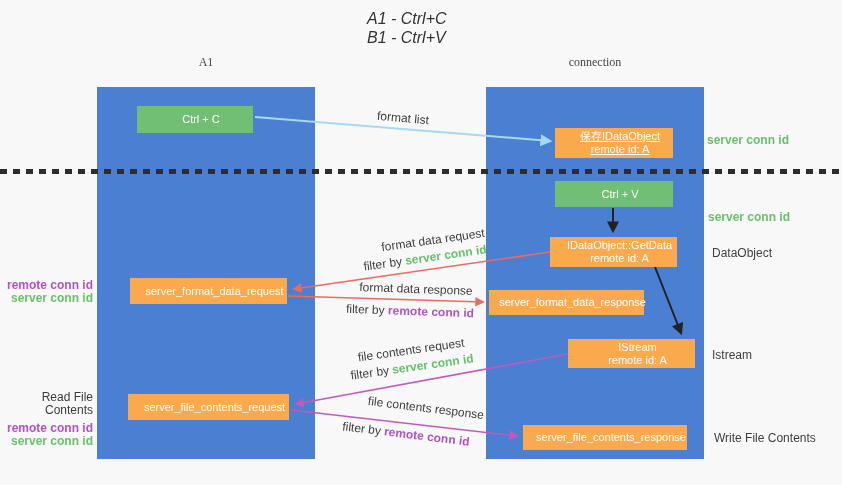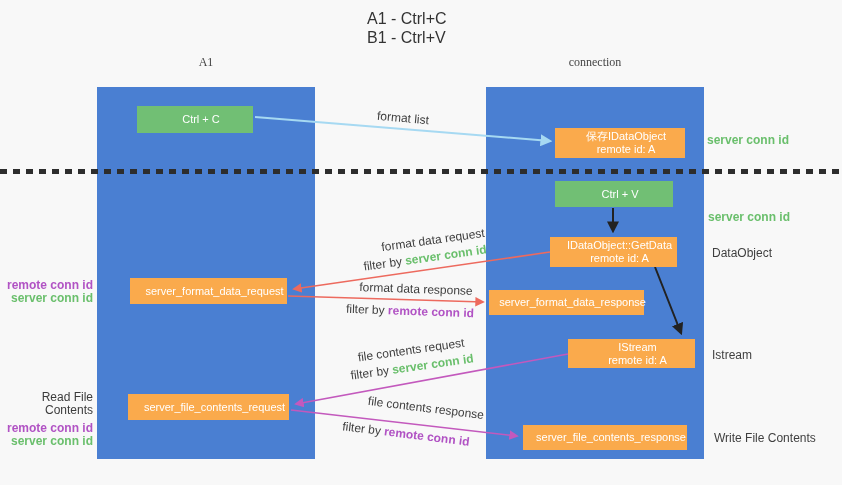--- a/index.html
+++ b/index.html
@@ -3,21 +3,21 @@
 <meta charset="utf-8">
 <style>
   * { margin:0; padding:0; box-sizing:border-box; }
   body { background:#f8f8f8; }
   .canvas {
     position:relative; width:842px; height:485px; background:#f8f8f8;
     font-family:"Liberation Sans", sans-serif; overflow:hidden;
   }
   .title {
     position:absolute; left:367px; top:9px; font-size:16px; line-height:19px;
-    color:#333; white-space:nowrap;
+    color:#333; white-space:nowrap;font-style:italic;
   }
   .lane { position:absolute; top:87px; height:372px; width:218px; background:#4a7fd2; z-index:1; }
   .lane-a { left:97px; }
   .lane-b { left:486px; }
   .lane-header {
     position:absolute; top:55px; width:218px; text-align:center;
     font-size:12px; line-height:14px; color:#454545; z-index:2;font-family:Liberation Serif, serif;
   }
   .dotted-line {
     position:absolute; left:0; top:169px; width:842px; height:5px; z-index:4;
@@ -84,21 +84,21 @@
     <line x1="288" y1="296" x2="483" y2="302" stroke="#ed6a5e" stroke-width="1.6" marker-end="url(#m-salmon)"></line>
     <line x1="655" y1="267" x2="681" y2="333" stroke="#222222" stroke-width="2" marker-end="url(#m-black)"></line>
     <line x1="568" y1="354" x2="296" y2="404" stroke="#c359bd" stroke-width="1.6" marker-end="url(#m-magenta)"></line>
     <line x1="291" y1="410" x2="517" y2="436" stroke="#c359bd" stroke-width="1.6" marker-end="url(#m-magenta)"></line>
   </svg>
 
   <div class="node green" style="left:137px; top:106px; width:116px; height:27px;">
     <div>Ctrl + C</div>
   </div>
 
-  <div class="node orange" style="left:555px; top:128px; width:130px; height:30px;">
+  <div class="node orange" style="left:555px; top:128px; width:118px; height:30px;text-decoration:underline;">
     <div>保存IDataObject</div>
     <div>remote id: A</div>
   </div>
 
   <div class="node green" style="left:555px; top:181px; width:118px; height:26px;">
     <div>Ctrl + V</div>
   </div>
 
   <div class="node orange" style="left:550px; top:237px; width:127px; height:30px;">
     <div>IDataObject::GetData</div>

